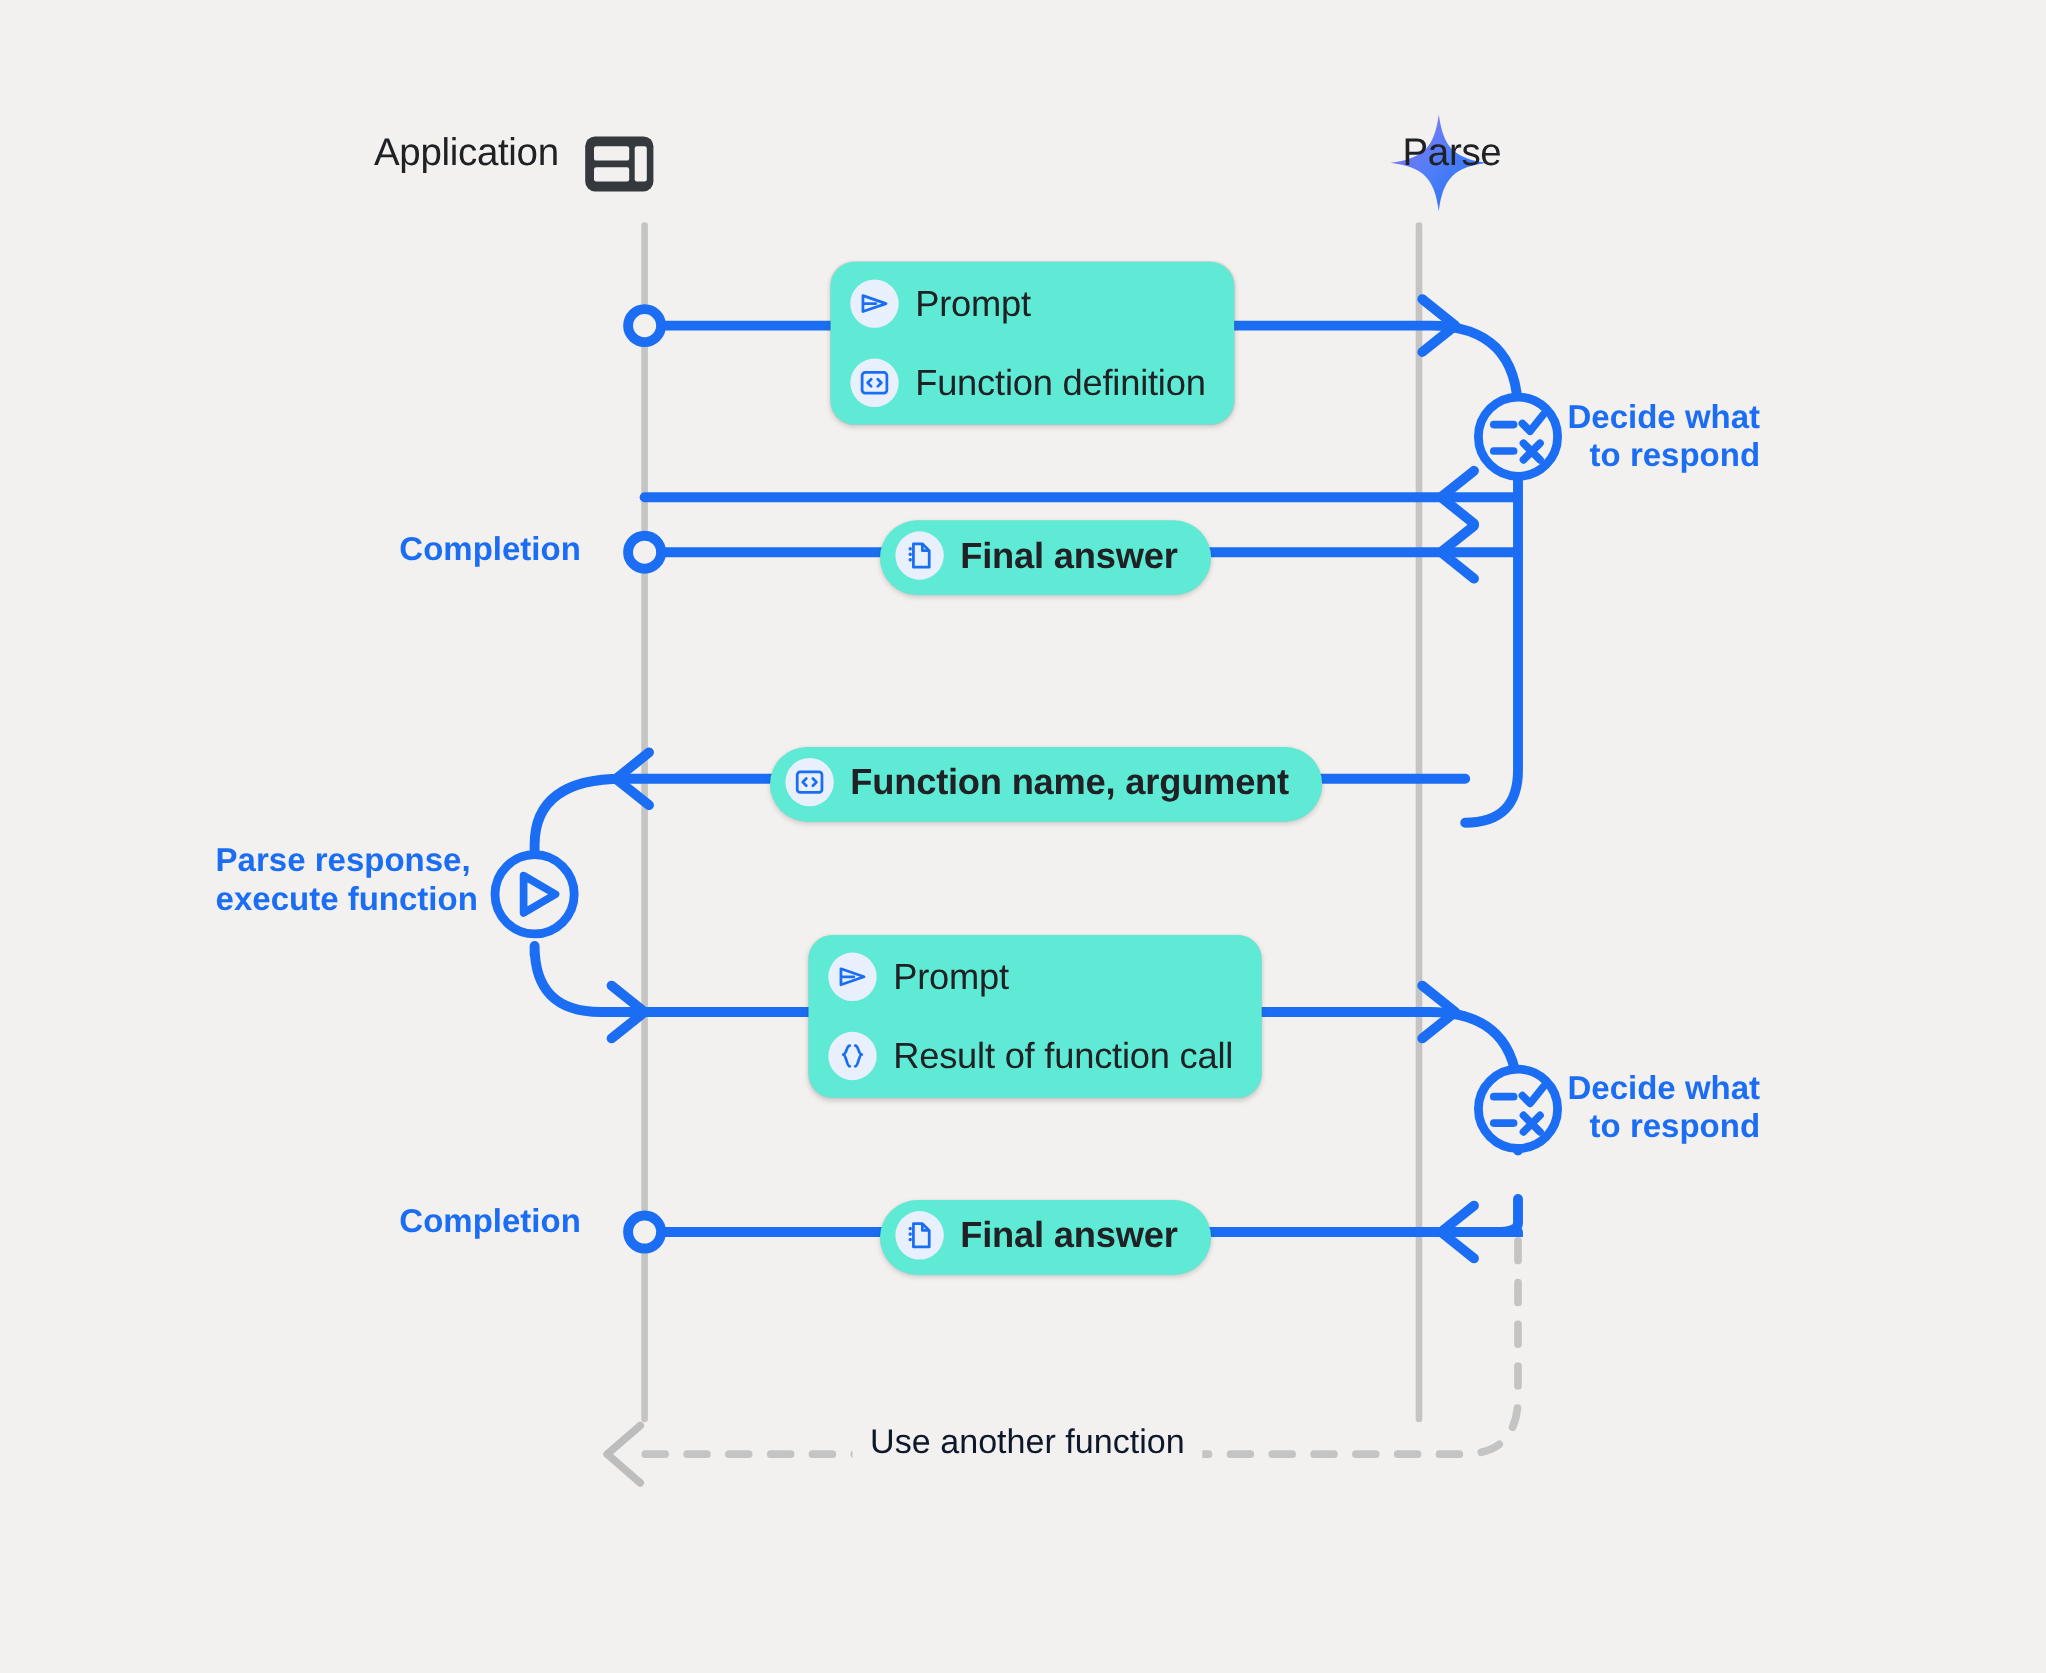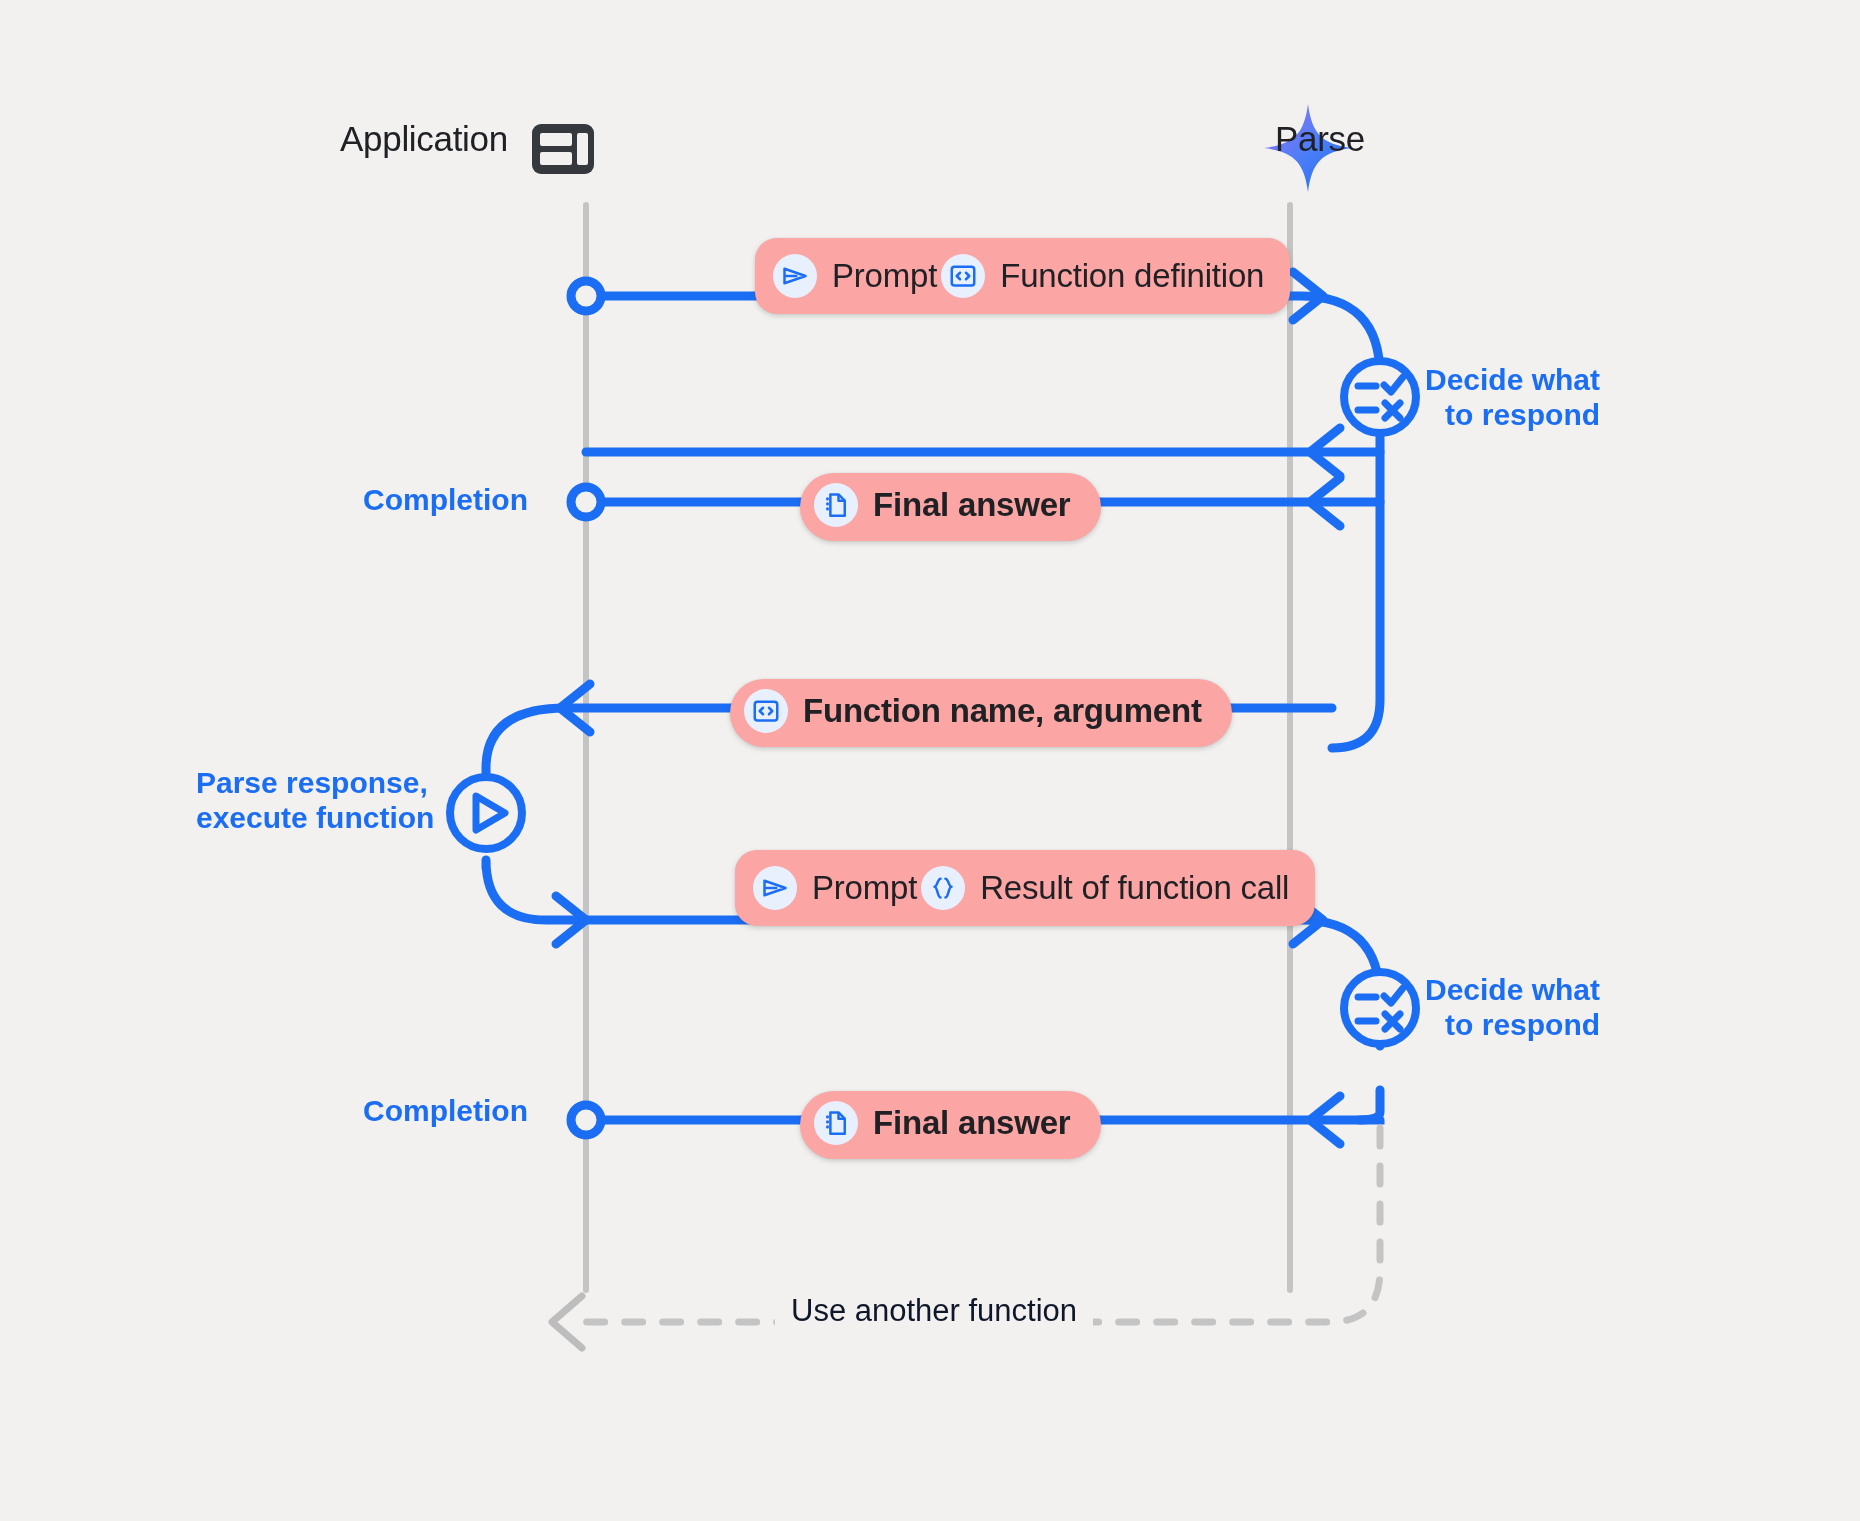--- a/index.html
+++ b/index.html
@@ -15,24 +15,24 @@
   
   .lane-head{position:absolute;display:flex;align-items:center;gap:14px;}
   .lane-title{
     font-size:35px;color:#202124;letter-spacing:-.3px;white-space:nowrap;
   }
   #head-app{left:340px;top:119px;}
   #head-gemini{left:1275px;top:119px;}
 
   
   .bubble{
-    position:absolute;background:#fca5a5;border-radius:22px;
+    position:absolute;background:#5eead4;border-radius:22px;
     box-shadow:0 2px 5px rgba(60,64,67,.22),0 0 1px rgba(60,64,67,.12);
     padding:16px 26px 16px 18px;
-    display:flex;flex-direction:row;gap:4px;
+    display:flex;flex-direction:column;gap:28px;
     z-index:5;
   }
   .bubble.pill{border-radius:999px;padding:10px 30px 14px 14px;font-weight:bold;}
   .brow{display:flex;align-items:center;gap:15px;}
   .bicon{
     width:44px;height:44px;border-radius:50%;background:#e8f0fe;
     display:flex;align-items:center;justify-content:center;flex:0 0 auto;
   }
   .blabel{font-size:33px;color:#202124;white-space:nowrap;letter-spacing:-.2px;}
 
@@ -194,21 +194,21 @@
           <path d="M14 3.5 V8.5 H19" stroke="#1b6ef3" stroke-width="2" stroke-linejoin="round"></path>
           <line x1="5.2" y1="7" x2="5.2" y2="7.2" stroke="#1b6ef3" stroke-width="2.4" stroke-linecap="round"></line>
           <line x1="5.2" y1="11" x2="5.2" y2="11.2" stroke="#1b6ef3" stroke-width="2.4" stroke-linecap="round"></line>
           <line x1="5.2" y1="15" x2="5.2" y2="15.2" stroke="#1b6ef3" stroke-width="2.4" stroke-linecap="round"></line>
         </svg>
       </span>
       <span class="blabel">Final answer</span>
     </div>
   </div>
 
-  <div class="bubble pill" style="left:730px;top:679px;">
+  <div class="bubble pill" style="left:700px;top:679px;">
     <div class="brow">
       <span class="bicon">
         <svg width="30" height="30" viewBox="0 0 24 24" fill="none">
           <rect x="3" y="4.5" width="18" height="15" rx="2.2" stroke="#1b6ef3" stroke-width="2"></rect>
           <polyline points="9.6,9.4 7,12 9.6,14.6" stroke="#1b6ef3" stroke-width="2" stroke-linecap="round" stroke-linejoin="round"></polyline>
           <polyline points="14.4,9.4 17,12 14.4,14.6" stroke="#1b6ef3" stroke-width="2" stroke-linecap="round" stroke-linejoin="round"></polyline>
         </svg>
       </span>
       <span class="blabel">Function name,  argument</span>
     </div>

